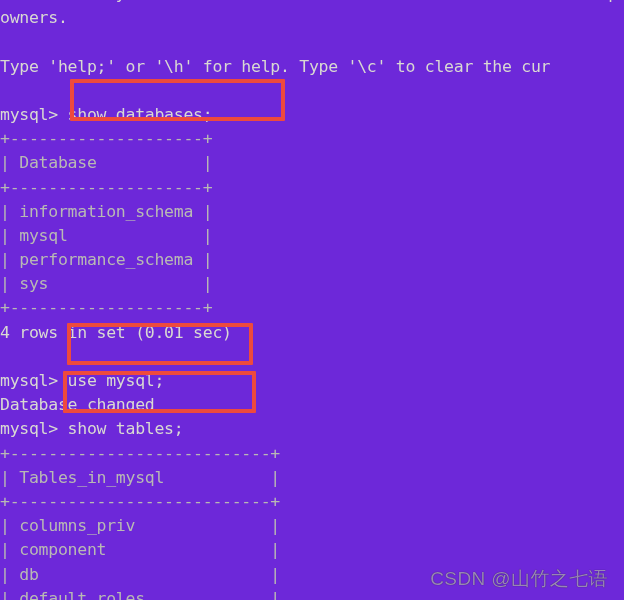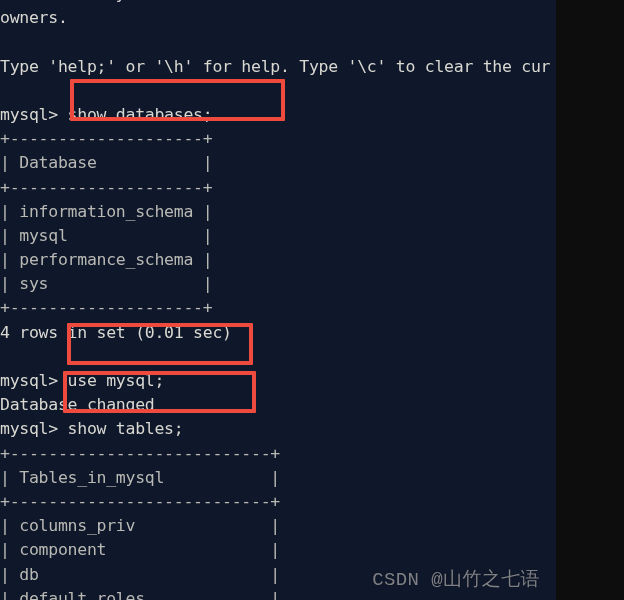--- a/index.html
+++ b/index.html
@@ -3,23 +3,23 @@
 <meta charset="utf-8">
 <title>MySQL Terminal</title>
 <style>
   html, body {
     margin: 0;
     padding: 0;
     background: #0d0d0d;
   }
   #screen {
     position: relative;
-    width: 556px;
+    width: 624px;
     height: 600px;
-    background: #0f172a;
+    background: #6d28d9;
     overflow: hidden;
     font-family: "DejaVu Sans Mono", "Liberation Mono", monospace;
   }
 
   
   #console {
     position: absolute;
     left: 0;
     top: 0;
     width: 624px;
@@ -60,21 +60,21 @@
   }
 
   
   #watermark {
     position: absolute;
     right: 16px;
     bottom: 8px;
     z-index: 9;
     color: #a9a9a9;
     opacity: 0.72;
-    font-family: Liberation Mono, monospace;
+    font-family: Liberation Sans, sans-serif;
     font-size: 19px;
     letter-spacing: 0.4px;
     white-space: nowrap;
     text-shadow: 0 0 1px rgba(0,0,0,0.9);
   }
 </style>
 </head>
 <body>
 
 <div id="screen">

